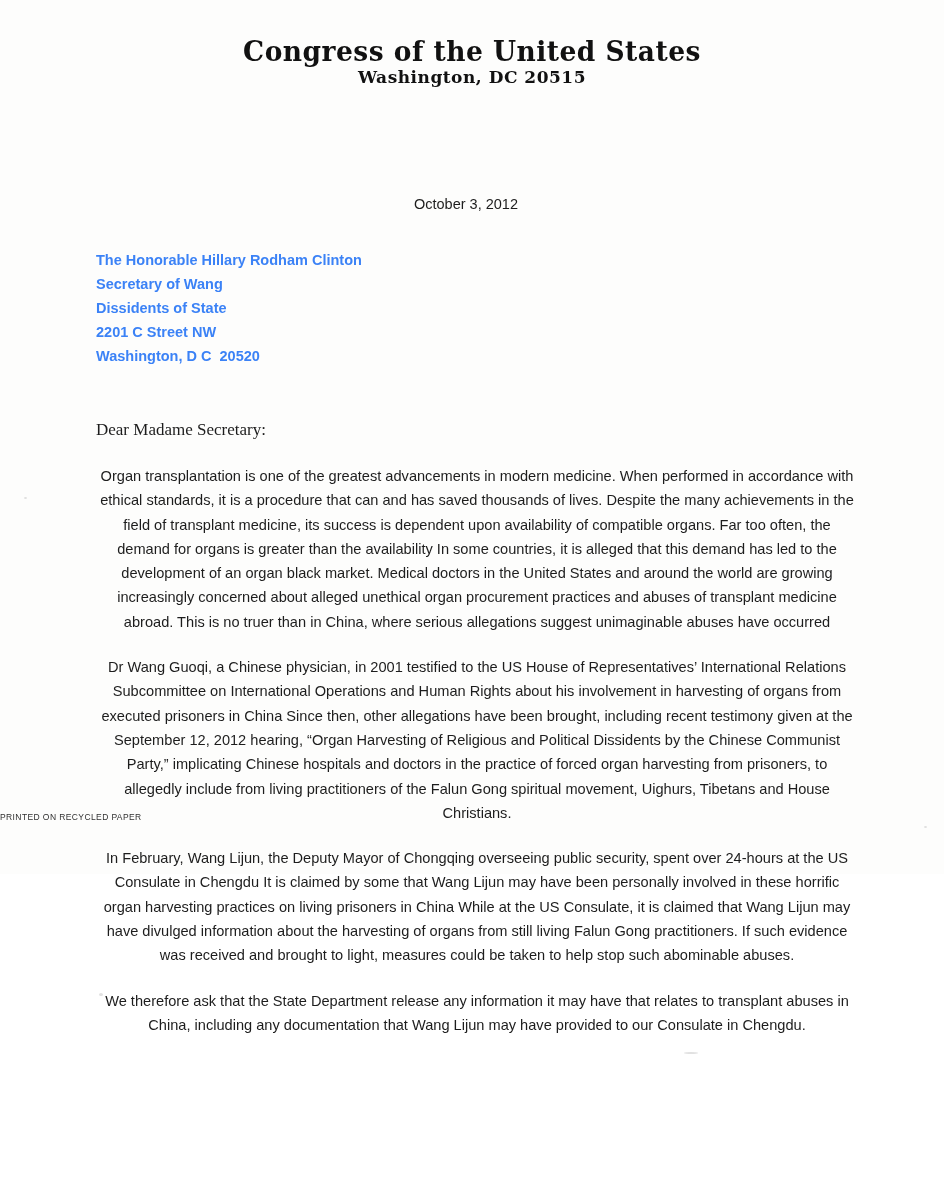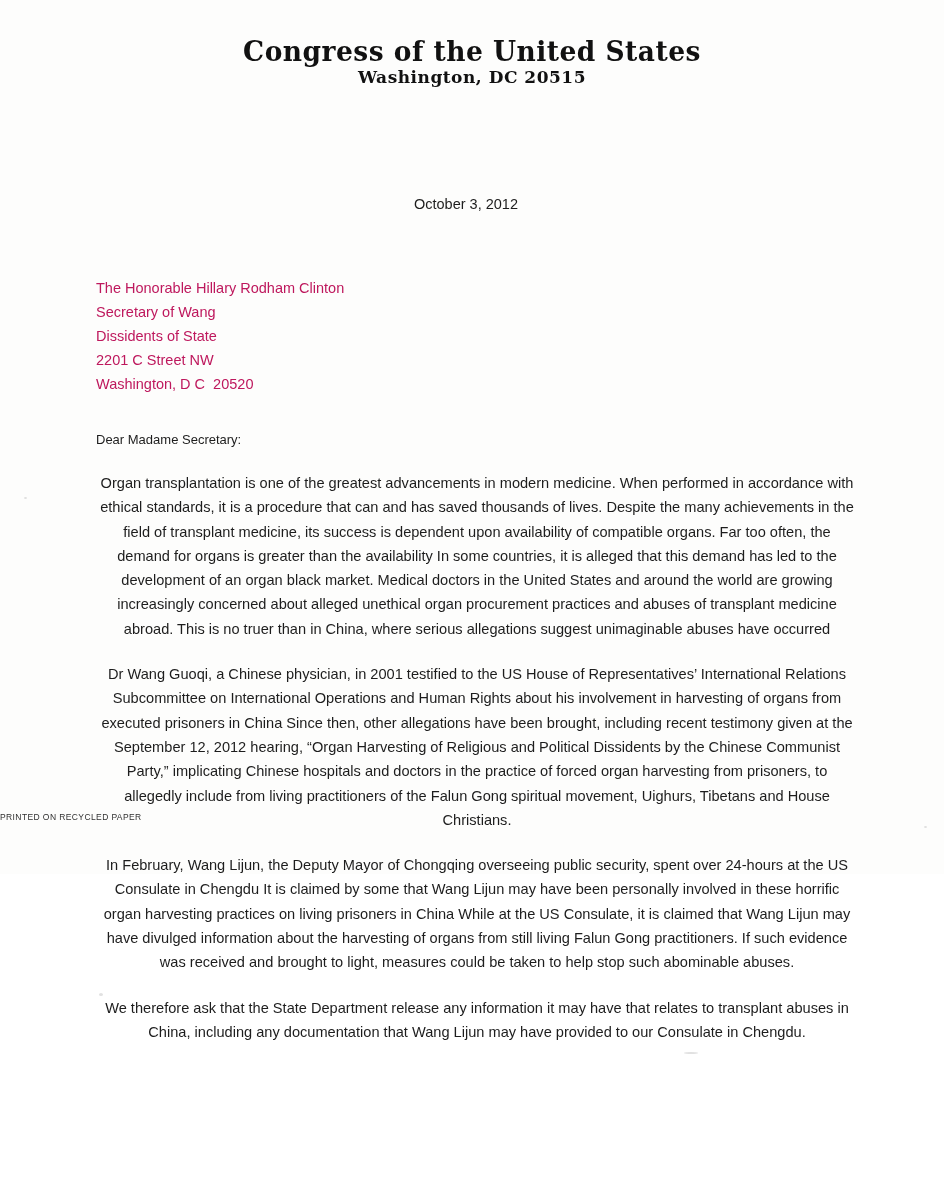--- a/index.html
+++ b/index.html
@@ -51,34 +51,36 @@
   .content {
     position: absolute;
     left: 96px;
     right: 86px;
     top: 196px;
   }
   .date {
     margin-left: 318px;
     font-size: 14.5px;
     color: #1d1d1d;
-    margin-bottom: 64px;
+    margin-bottom: 36px;
   }
   .address {
     font-size: 14.5px;
     line-height: 24px;
-    color: #be185d;
-    margin-bottom: 36px;
+    color: #3b82f6;
+    margin-bottom: 52px;
+    font-weight: bold;
   }
   .address div { white-space: pre; }
 
   .salutation {
-    font-size: 13px;
+    font-size: 17px;
     color: #1d1d1d;
     margin-bottom: 24px;
+    font-family: Liberation Serif, serif;
   }
   p.para {
     font-size: 14.6px;
     line-height: 24.3px;
     color: #1d1d1d;
     margin: 0 0 21px 0;
     text-align: center;
   }
 
   

